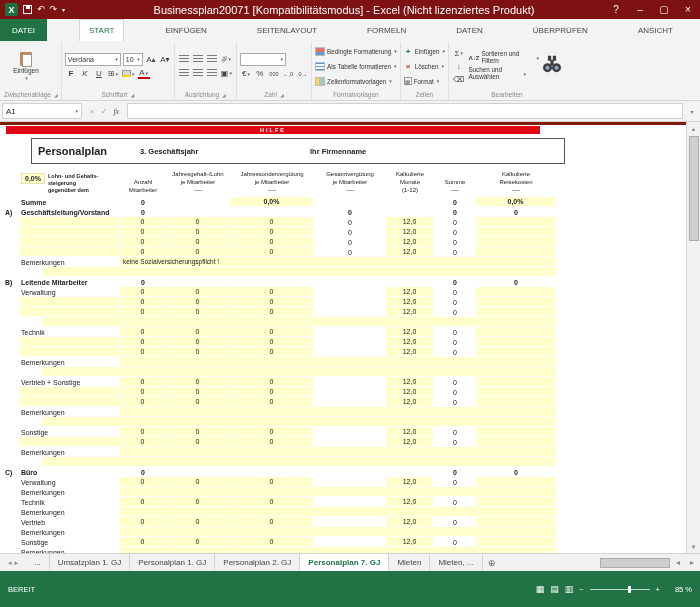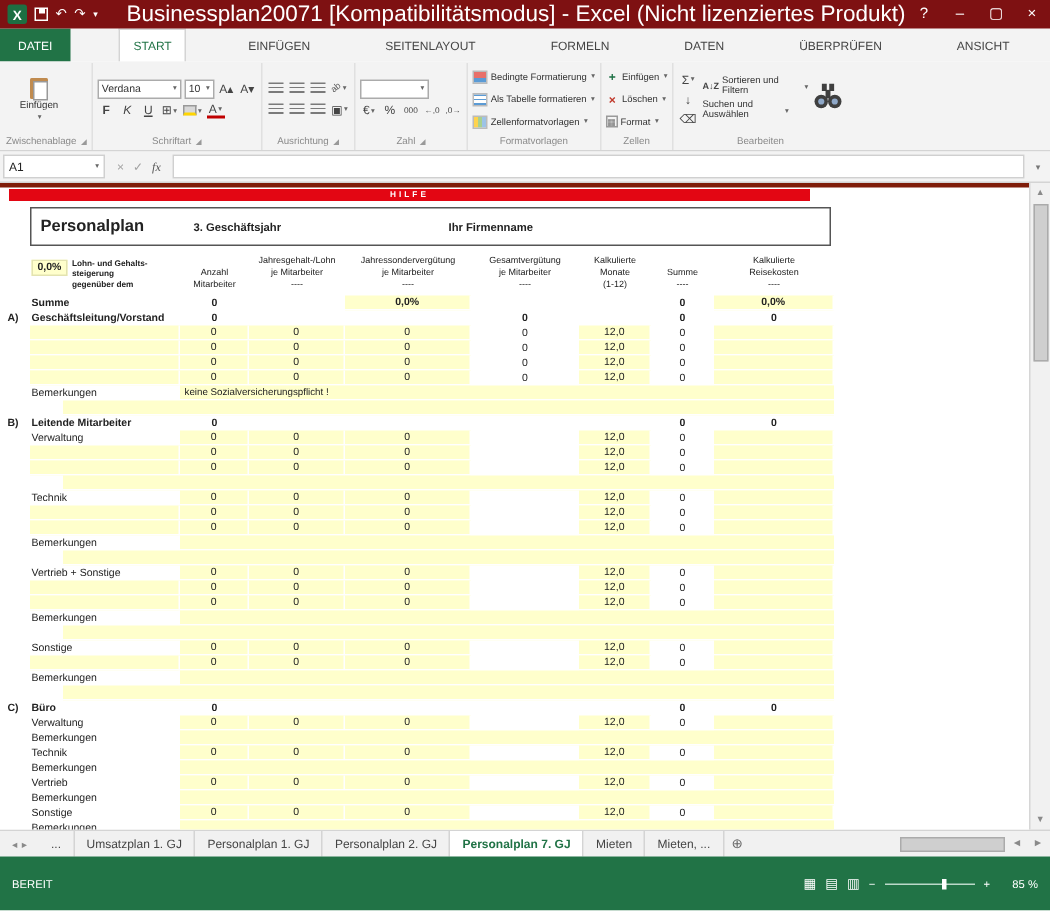--- a/index.html
+++ b/index.html
@@ -7,21 +7,21 @@
   body{font-family:"Liberation Sans","DejaVu Sans",sans-serif;background:#fff;color:#222;}
   .app{width:700px;height:607px;display:flex;flex-direction:column;}
 
   
   .titlebar{height:19px;background:#7e1112;position:relative;display:flex;align-items:center;color:#fff;flex:0 0 auto;}
   .qat{display:flex;align-items:center;gap:5px;padding-left:5px;z-index:2;}
   .xl-logo{width:13px;height:13px;background:#1d6f42;color:#fff;font-size:9px;font-weight:bold;display:flex;align-items:center;justify-content:center;border-radius:2px;}
   .qat-ic{font-size:9px;line-height:1;color:#fff;}
   .floppy{width:9px;height:9px;border:1px solid #fff;position:relative;display:inline-block;}
   .floppy::after{content:"";position:absolute;left:2px;top:0;width:4px;height:3px;background:#fff;}
-  .title-center{position:absolute;left:0;right:12px;text-align:center;font-size:15px;white-space:nowrap;z-index:1;}
+  .title-center{position:absolute;left:0;right:12px;text-align:center;font-size:11px;white-space:nowrap;z-index:1;}
   .winbtns{margin-left:auto;display:flex;z-index:2;}
   .winbtn{width:24px;height:19px;display:flex;align-items:center;justify-content:center;font-size:10px;}
 
   
   .tabrow{height:22px;background:#f3f3f3;display:flex;align-items:stretch;flex:0 0 auto;gap:32px;}
   .rtab{padding:0 9px;font-size:8px;display:flex;align-items:center;color:#444;}
   .rtab.file{background:#217346;color:#fff;padding:0 12px;}
   .rtab.active{background:#fff;color:#217346;border:1px solid #d4d4d4;border-bottom:none;}
 
   
@@ -59,40 +59,40 @@
   .cic.del{color:#c0392b;}
   .cic.fmt{color:#777;border:1px solid #999;width:8px;height:8px;font-size:6px;}
   .minicol{display:flex;flex-direction:column;gap:1px;}
   .sfcol{display:flex;flex-direction:column;gap:2px;}
   .sfbtn{display:flex;align-items:center;gap:2px;font-size:6.3px;color:#333;}
   .sf-lbl{max-width:52px;line-height:1.1;}
   .azic{font-size:6px;font-weight:bold;color:#444;}
 
   
   .fbar{height:21px;background:#f3f3f3;border-bottom:1px solid #d4d4d4;display:flex;align-items:center;gap:3px;padding:2px 2px;flex:0 0 auto;}
-  .namebox{width:68px;height:16px;background:#fff;border:1px solid #d0d0d0;font-size:8px;display:flex;align-items:center;padding:0 3px;}
+  .namebox{width:80px;height:16px;background:#fff;border:1px solid #d0d0d0;font-size:8px;display:flex;align-items:center;padding:0 3px;}
   .namebox .dd{margin-left:auto;}
   .fxbtns{display:flex;align-items:center;gap:6px;padding:0 5px;font-size:8px;color:#a2a2a2;}
   .fxbtns .fx{color:#555;font-style:italic;font-family:"Liberation Serif",serif;}
   .finput{flex:1;height:16px;background:#fff;border:1px solid #d0d0d0;}
   .fexpand{width:12px;color:#777;font-size:6px;text-align:center;}
 
   
   .sheetwrap{flex:1;display:flex;min-height:0;}
   .sheet{flex:1;background:#fff;overflow:hidden;padding-left:4px;position:relative;}
   .vscroll{flex:0 0 14px;background:#f1f1f1;border-left:1px solid #d6d6d6;display:flex;flex-direction:column;align-items:center;}
   .scroll-arrow{height:13px;width:100%;display:flex;align-items:center;justify-content:center;font-size:6px;color:#8a8a8a;}
   .vthumb{width:10px;height:105px;background:#cfcfcf;border:1px solid #ababab;margin-top:1px;}
   .vfill{flex:1;}
 
   .redline{height:3px;background:#7f1d0a;margin-left:-4px;}
   .hilfe{width:534px;height:8px;background:#e30613;display:flex;align-items:center;justify-content:center;margin:1px 0 4px 2px;}
   .hilfe span{font-size:5.5px;color:#fff;font-weight:bold;letter-spacing:2px;}
 
-  .planbox{width:534px;height:26px;border:1px solid #555;margin-left:16px;display:flex;align-items:center;position:relative;}
+  .planbox{width:534px;height:26px;border:1px solid #555;margin-left:27px;display:flex;align-items:center;position:relative;}
   .ph-title{font-size:11px;font-weight:bold;margin-left:6px;}
   .ph-year{position:absolute;left:108px;font-size:7.5px;font-weight:bold;}
   .ph-company{position:absolute;left:278px;font-size:7.5px;font-weight:bold;}
 
   .srow{display:grid;grid-template-columns:16px 100px 46px 64px 84px 72px 48px 42px 80px;min-height:10px;}
   .c{font-size:7px;display:flex;align-items:center;justify-content:center;padding:0 1px;overflow:hidden;}
   .c.prefix{justify-content:flex-start;font-weight:bold;}
   .c.lbl{justify-content:flex-start;white-space:nowrap;}
   .b{font-weight:bold;}
   .yel{background:#ffffcc;border-right:1px solid #fff;border-bottom:1px solid #fff;}

